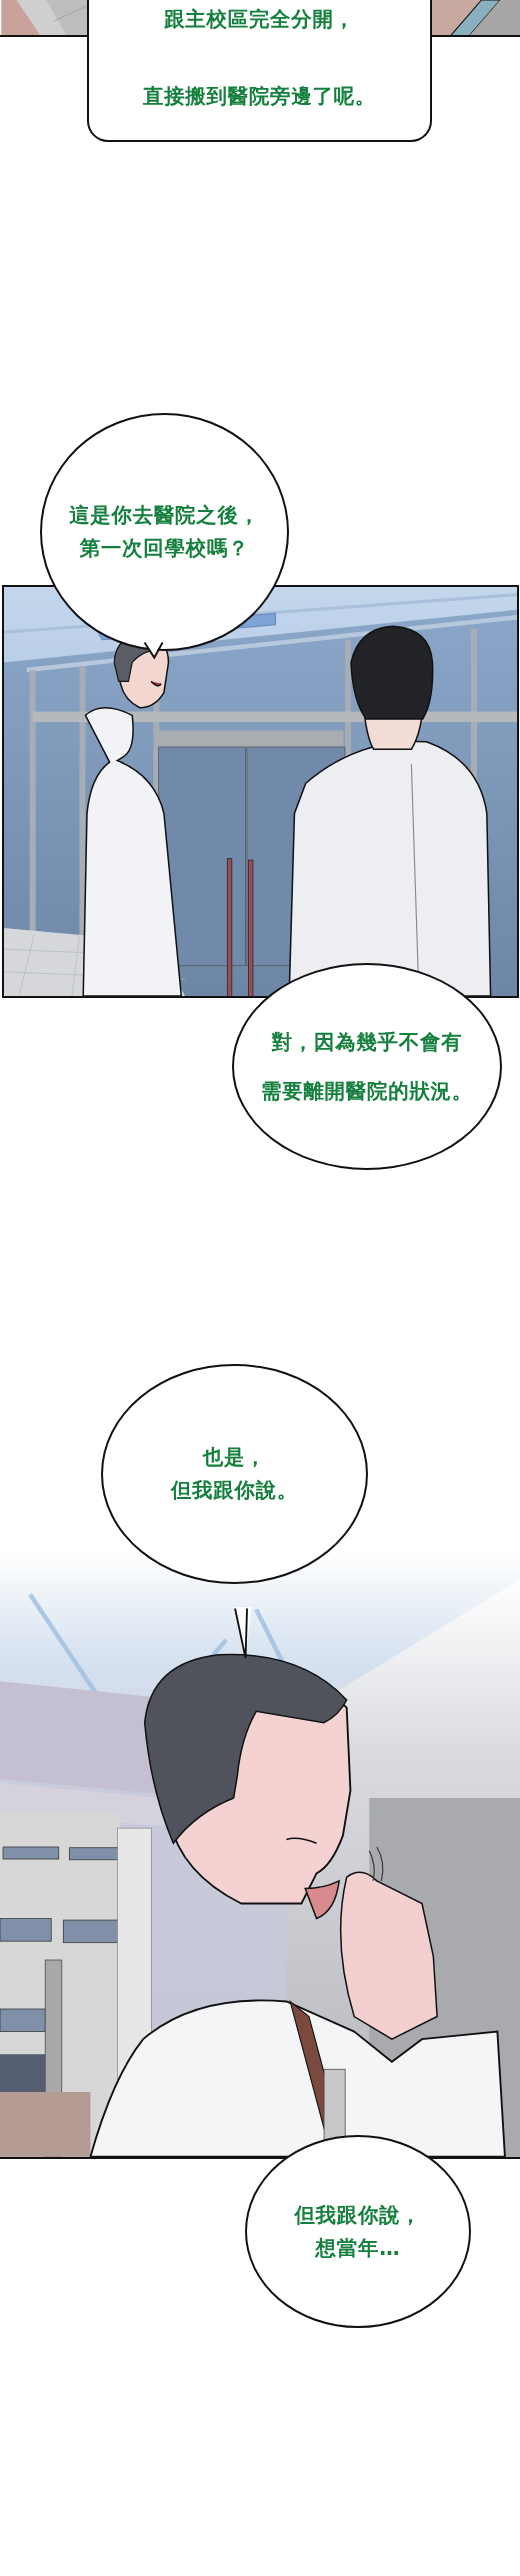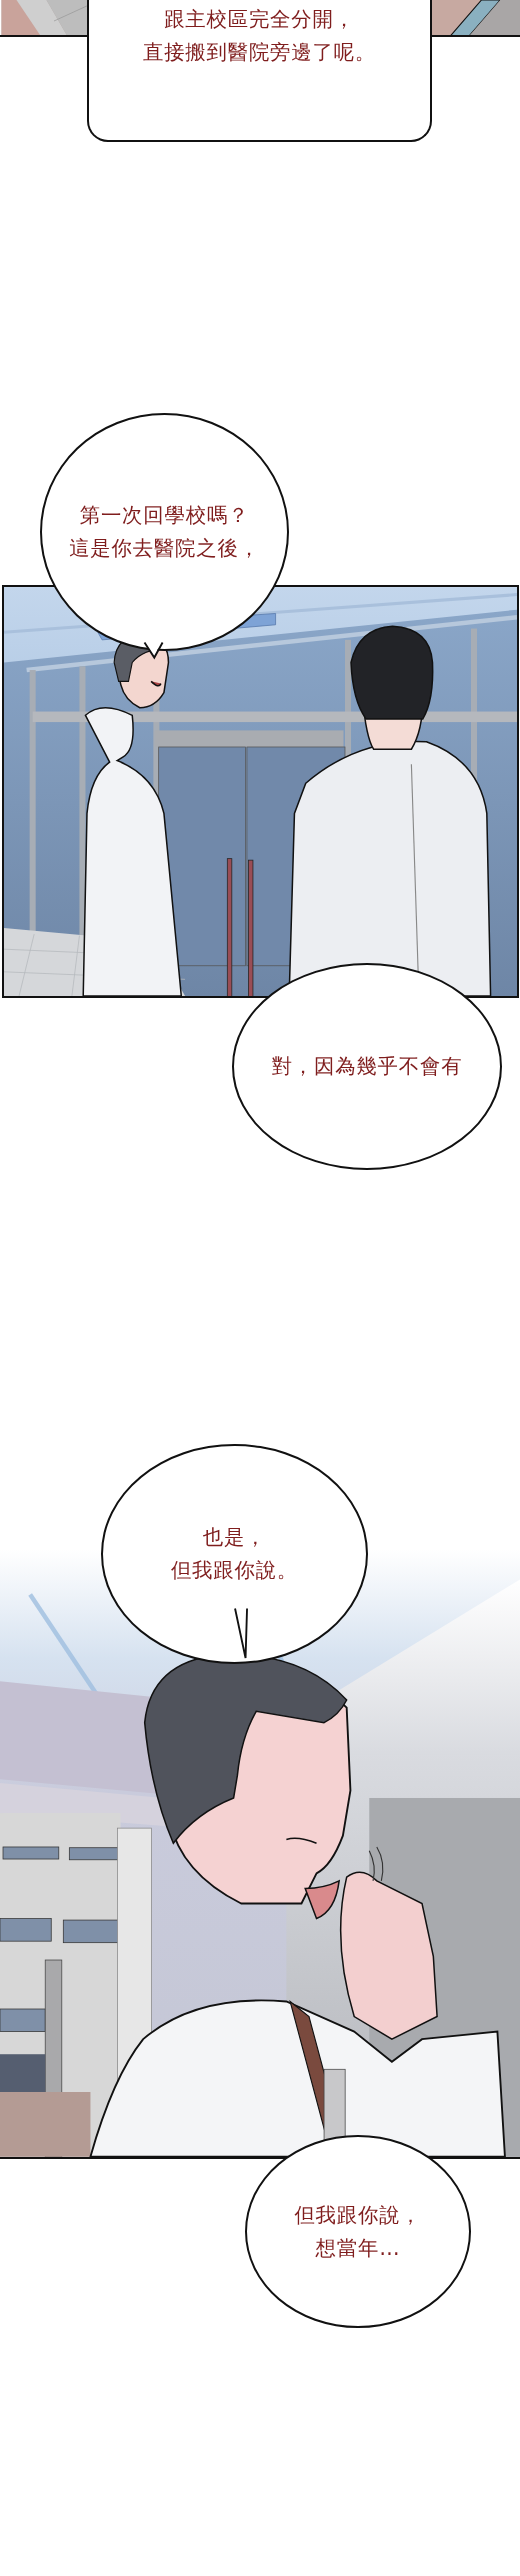--- a/index.html
+++ b/index.html
@@ -1,20 +1,20 @@
 <!DOCTYPE html>
 <html style="font-size:12px"><head>
 <meta charset="utf-8">
 <style>
   html, body { margin: 0; padding: 0; background: #ffffff; }
   body { width: 520px; height: 2576px; position: relative; overflow: hidden; font-family: "DejaVu Sans", "Liberation Sans", sans-serif; }
   .panel { position: absolute; overflow: hidden; box-sizing: border-box; }
   .bordered { border: 2.3px solid #111; }
   .bubble { position: absolute; background: #fff; border: 2.3px solid #111; box-sizing: border-box; display: flex; flex-direction: column; align-items: center; justify-content: center; z-index: 5; }
-  .bubble .line { font-size: 20.4px; line-height: 33px; color: #7f1d1d; font-weight: 400; white-space: nowrap; letter-spacing: 0.8px; }
+  .bubble .line { font-size: 20.4px; line-height: 33px; color: #15803d; font-weight: 700; white-space: nowrap; letter-spacing: 0.8px; }
   .tail { position: absolute; z-index: 6; }
   .box { border-radius: 0 0 22.6px 22.6px; border-top: none; }
 </style>
 </head>
 <body>
 
 <div class="panel bordered" style="left:-2.3px; top:-2.3px; width:525px; height:39px;">
   <svg width="525" height="39" viewBox="0 0 696 52">
     <rect width="696" height="52" fill="#b8aaa6"></rect>
     <polygon points="0,0 40,0 90,52 0,52" fill="#c9a39b"></polygon>
@@ -23,21 +23,21 @@
     <line x1="70" y1="28" x2="118" y2="6" stroke="#999" stroke-width="1"></line>
     <polygon points="560,0 640,0 600,52 560,52" fill="#c7a9a1"></polygon>
     <polygon points="640,0 665,0 620,52 595,52" fill="#8ab0c0" stroke="#111" stroke-width="1.5"></polygon>
     <polygon points="665,0 696,0 696,52 620,52" fill="#a9a6a6"></polygon>
     <rect x="118" y="0" width="455" height="52" fill="#fff"></rect>
   </svg>
 </div>
 
 <div class="bubble box" style="left:87px; top:-7.5px; width:345px; height:149px; border-radius:0 0 21px 21px; justify-content:flex-start; padding-top:10.6px;">
   <div class="line" style="line-height:33px;">跟主校區完全分開，</div>
-  <div class="line" style="line-height:33px;">直接搬到醫院旁邊了呢。</div>
+  <div class="line" style="line-height:33px;margin-top:44px;">直接搬到醫院旁邊了呢。</div>
 </div>
 
 <div class="panel bordered" style="left:1.5px; top:585px; width:517px; height:413px;">
   <svg width="513" height="409" viewBox="0 0 680 542">
     <defs>
       <linearGradient id="ceil" x1="0" y1="0" x2="0" y2="1">
         <stop offset="0" stop-color="#c3d6ec"></stop>
           <stop offset="1" stop-color="#8fb0d4"></stop>
       </linearGradient>
       <linearGradient id="glassg" x1="0" y1="0" x2="0" y2="1">
@@ -82,30 +82,31 @@
     <path d="M195,125 Q205,135 208,128" stroke="#111" stroke-width="2" fill="#a44"></path>
 
     <path d="M400,260 Q470,200 560,205 Q630,230 640,300 L645,542 L378,542 L385,300 Z" fill="#eceef2" stroke="#111" stroke-width="2"></path>
     <line x1="540" y1="235" x2="550" y2="542" stroke="#888" stroke-width="1.5"></line>
     <path d="M475,145 Q480,200 490,215 L540,215 Q555,190 555,150 Z" fill="#f4dcd6" stroke="#111" stroke-width="2"></path>
     <path d="M460,100 Q470,55 515,52 Q565,55 568,100 Q570,150 555,175 L480,175 Q462,150 460,100 Z" fill="#222327" stroke="#111" stroke-width="2"></path>
   </svg>
 </div>
 
 <div class="bubble" style="left:40px; top:413px; width:249px; height:238px; border-radius:50%;">
+  <div class="line">這是你去醫院之後，</div>
   <div class="line">第一次回學校嗎？</div>
-  <div class="line">這是你去醫院之後，</div>
 </div>
 <svg class="tail" style="left:143px; top:641px;" width="22.6" height="22.6" viewBox="0 0 30 30">
   <polygon points="2,0 24,0 15,22" fill="#fff"></polygon>
   <polyline points="2,2 15,22 26,2" fill="none" stroke="#111" stroke-width="2.5"></polyline>
 </svg>
 
 <div class="bubble" style="left:232px; top:963px; width:270px; height:207px; border-radius:50%;gap:16px;">
   <div class="line">對，因為幾乎不會有</div>
+  <div class="line">需要離開醫院的狀況。</div>
 </div>
 
 <div class="panel" style="left:0px; top:1549px; width:520px; height:610px; border-bottom:2.3px solid #111;">
   <svg width="520" height="608" viewBox="0 0 690 806">
     <defs>
       <linearGradient id="fadeTop" x1="0" y1="0" x2="0" y2="1">
         <stop offset="0" stop-color="#ffffff"></stop>
           <stop offset="0.18" stop-color="#d6e2f0"></stop>
           <stop offset="0.4" stop-color="#c9cbdc"></stop>
           <stop offset="1" stop-color="#c4c6d4"></stop>
@@ -149,21 +150,21 @@
     <path d="M215,230 Q230,155 310,150 Q400,150 460,210 L465,320 L455,380 Q440,420 420,430 L400,470 L320,470 Q240,430 225,360 Z" fill="#f5d2d2" stroke="#111" stroke-width="2.5"></path>
     <path d="M192,230 Q200,150 290,140 Q400,135 460,200 Q450,220 430,230 L340,215 Q320,250 315,300 L310,330 Q260,350 230,390 Q200,320 192,230 Z" fill="#50535c" stroke="#111" stroke-width="2"></path>
     <path d="M460,435 Q480,420 500,440 L560,470 L575,540 L580,620 L520,650 L470,620 Q440,520 460,435 Z" fill="#f3cfcf" stroke="#111" stroke-width="2"></path>
     <path d="M405,450 Q430,450 450,440 Q445,480 420,490 Z" fill="#d98a8c" stroke="#111" stroke-width="2"></path>
     <path d="M380,385 Q395,380 420,390" stroke="#111" stroke-width="2" fill="none"></path>
     <path d="M490,400 Q500,420 495,440 M500,395 Q512,415 506,440" stroke="#333" stroke-width="1.5" fill="none"></path>
     <rect x="430" y="690" width="28" height="110" fill="#c8c8ca" stroke="#444" stroke-width="1"></rect>
   </svg>
 </div>
 
-<div class="bubble" style="left:101px; top:1444px; width:267px; height:220px; border-radius:50%;">
+<div class="bubble" style="left:101px; top:1364px; width:267px; height:220px; border-radius:50%;">
   <div class="line">也是，</div>
   <div class="line">但我跟你說。</div>
 </div>
 <svg class="tail" style="left:232px; top:1607px;" width="22.6" height="54" viewBox="0 0 30 72">
   <polygon points="2,0 26,0 18,68" fill="#fff"></polygon>
   <polyline points="4,2 18,68 20,2" fill="none" stroke="#111" stroke-width="2.5"></polyline>
 </svg>
 
 <div class="bubble" style="left:245px; top:2135px; width:226px; height:193px; border-radius:50%;">
   <div class="line">但我跟你說，</div>

